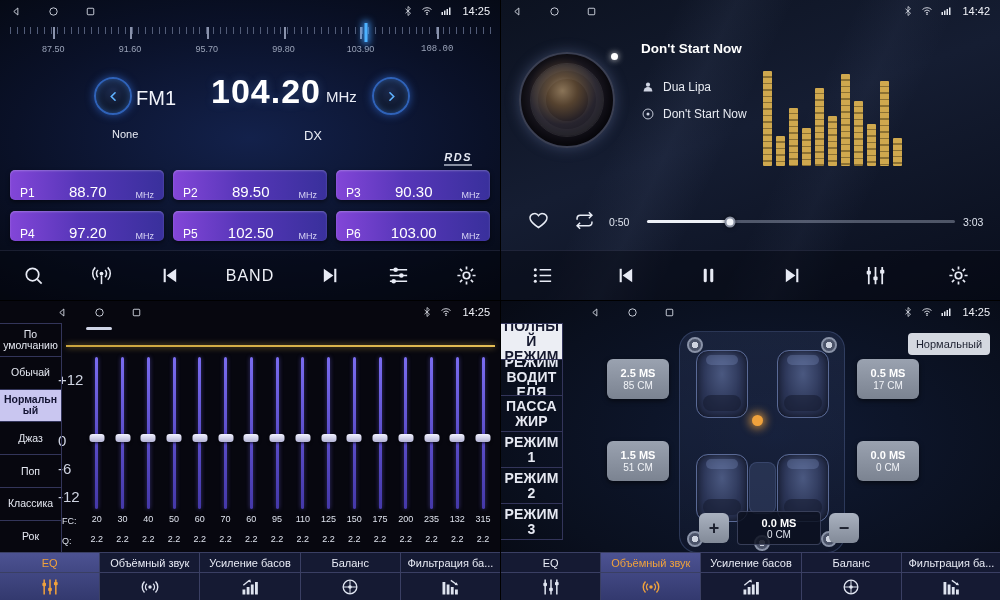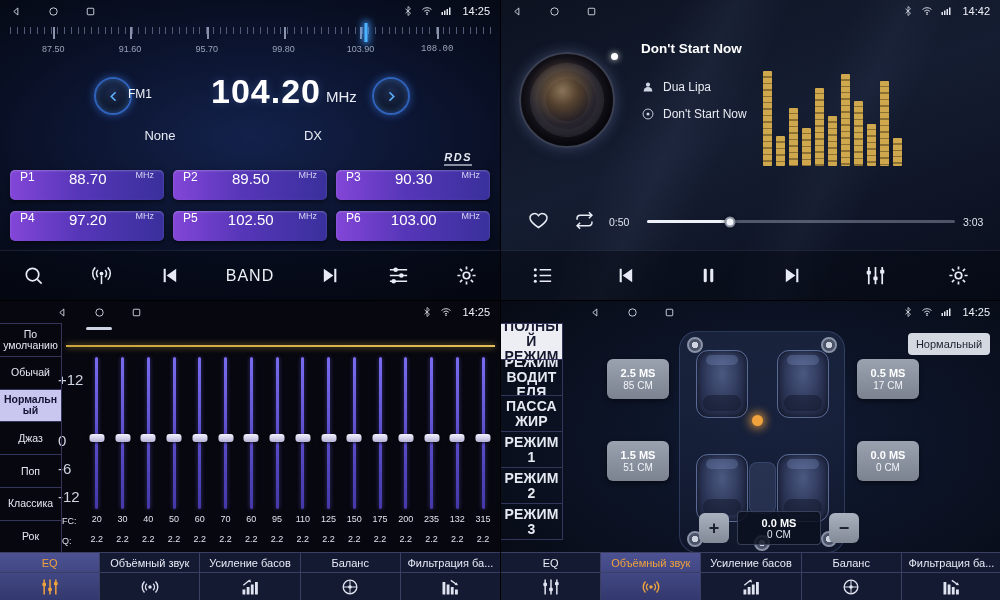--- a/index.html
+++ b/index.html
@@ -27,28 +27,28 @@
   
   .ruler{position:absolute;left:10px;right:10px;top:27px;height:38px}
   .tick{position:absolute;top:0;width:1px;height:7px;background:#525c78}
   .tick.major{width:2px;height:12px;background:#8a93ad}
   .ruler-label{position:absolute;top:17px;transform:translateX(-50%);font-size:9px;color:#9aa3b8}
   .ruler-pointer{position:absolute;top:-4px;width:3px;height:19px;background:#4db2ff;box-shadow:0 0 7px 2px rgba(70,160,255,.85);transform:translateX(-50%)}
   .round-btn{position:absolute;width:38px;height:38px;border-radius:50%;background:radial-gradient(circle at 50% 35%,#1b2a4e,#0d1527 72%);border:2px solid #2f62b8;box-shadow:0 0 9px rgba(60,130,255,.55),inset 0 0 7px rgba(80,150,255,.45);color:#5fb2ff;display:flex;align-items:center;justify-content:center;cursor:pointer}
   .round-btn svg{width:15px;height:15px}
   #tune-left{left:94px;top:77px}
   #tune-right{left:372px;top:77px}
-  .band-label{position:absolute;left:128px;top:87px;width:56px;text-align:left;font-size:12px;color:#f2f4fa}
+  .band-label{position:absolute;left:128px;top:87px;width:56px;text-align:center;font-size:20px;color:#f2f4fa}
   .freq-value{position:absolute;left:183px;top:72px;width:138px;text-align:right;font-size:34px;font-weight:bold;letter-spacing:1px;color:#fff;text-shadow:0 0 10px rgba(120,170,255,.25)}
   .freq-unit{position:absolute;left:326px;top:88px;font-size:15px;color:#e8ebf4}
-  .sub-left{position:absolute;left:132px;top:128px;width:56px;text-align:center;font-size:13px;color:#e8ebf4}
+  .sub-left{position:absolute;left:112px;top:128px;width:56px;font-size:11px;color:#e8ebf4}
   .sub-right{position:absolute;left:293px;top:128px;width:40px;text-align:center;font-size:13px;color:#e8ebf4}
   .rds{position:absolute;right:28px;top:151px;font-size:11px;font-style:italic;font-weight:bold;letter-spacing:1.5px;color:#e4e8f2;border-bottom:2px double rgba(220,226,240,.6);padding-bottom:1px}
   .presets{position:absolute;left:10px;right:10px;top:170px;display:grid;grid-template-columns:repeat(3,1fr);grid-template-rows:30px 30px;gap:11px 9px}
-  .preset{display:flex;align-items:flex-start;padding:0 10px;border:none;border-radius:5px;background:linear-gradient(90deg,#8346d8 0%,#5636b8 45%,#39309c 100%);color:#fff;cursor:pointer;box-shadow:inset 0 1px 2px rgba(255,255,255,.25),0 2px 4px rgba(0,0,0,.5);font-family:inherit}
+  .preset{display:flex;align-items:flex-end;padding:0 10px;border:none;border-radius:5px;background:linear-gradient(90deg,#8346d8 0%,#5636b8 45%,#39309c 100%);color:#fff;cursor:pointer;box-shadow:inset 0 1px 2px rgba(255,255,255,.25),0 2px 4px rgba(0,0,0,.5);font-family:inherit}
   .p-label{font-size:12px;width:24px;text-align:left}
   .p-freq{flex:1;text-align:center;font-size:15px}
   .p-unit{font-size:9px;color:#d8d5f5;margin-left:4px}
   .toolbar{position:absolute;left:0;right:0;bottom:0;height:50px;display:flex;align-items:center;justify-content:space-around;border-top:1px solid rgba(120,130,170,.18);background:rgba(4,7,16,.45)}
   .tb-btn{color:#e8ebf5;cursor:pointer;display:flex}
   .tb-btn svg{width:23px;height:23px}
   .tb-band{background:none;border:none;color:#f0f2f8;font-size:16px;letter-spacing:1px;cursor:pointer;font-family:inherit}
 
   
   .album-wrap{position:absolute;left:18px;top:52px;width:96px;height:96px}

